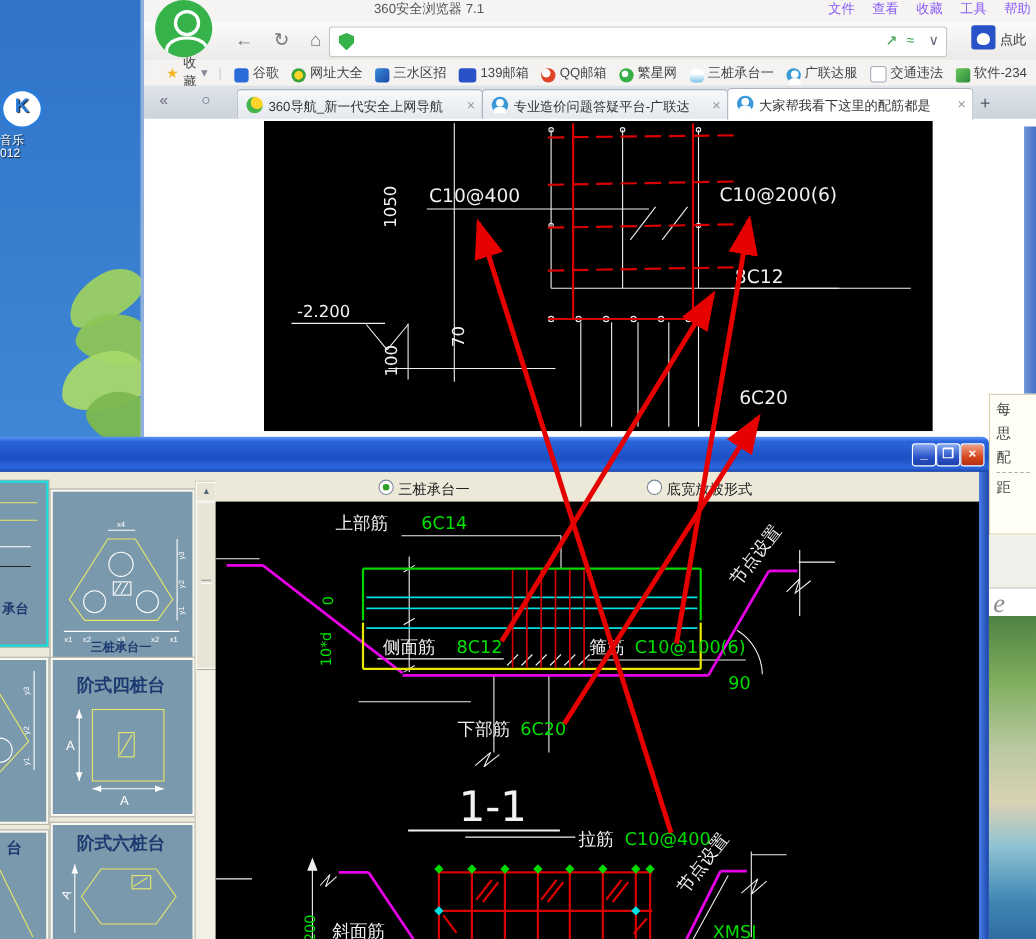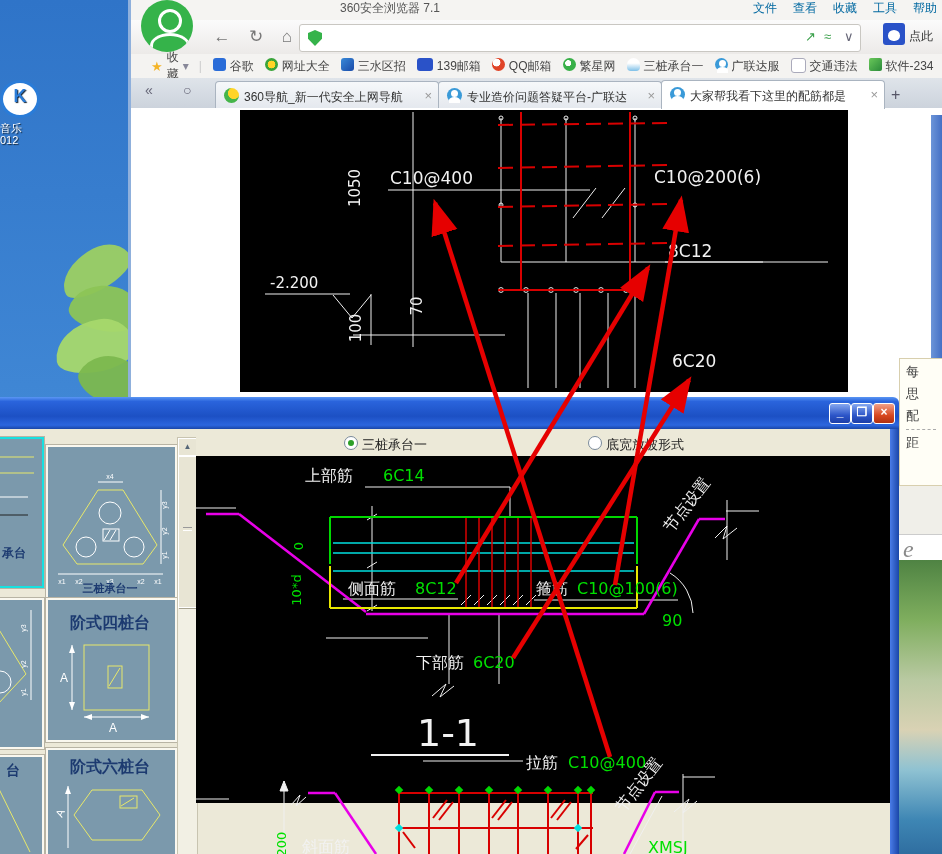--- a/index.html
+++ b/index.html
@@ -14,37 +14,37 @@
   .ic-k{border-radius:50%;background:#fff;border:3px solid #2a7cd8;color:#2a7cd8;font-weight:bold;font-size:18px;text-align:center;line-height:26px;width:26px;height:26px}
   .ic-mon{background:linear-gradient(#6a9ce0,#2c5cb0);border:2px solid #dde;border-radius:3px;position:relative}
   .ic-mon:after{content:"";position:absolute;left:4px;top:3px;right:4px;bottom:8px;background:#bcd6f4}
   .ic-bulb{background:#f4f4ec;border:1px solid #999;position:relative}
   .ic-bulb:after{content:"";position:absolute;left:7px;top:4px;width:16px;height:16px;border-radius:50%;background:radial-gradient(circle at 40% 35%,#ffe98a,#e8a820)}
   .palm{position:absolute;background:#9ccf62;border-radius:60% 40% 55% 45%/70% 60% 40% 30%;opacity:.95}
   
   .browser{position:absolute;left:128px;top:0;width:814px;height:854px;background:#f2f1ef;border-left:3px solid #8fb0dc}
   .b-title{position:absolute;left:0;top:0;width:100%;height:20px;background:#f5f4f2;color:#555;font-size:12px}
   .b-title .t{position:absolute;left:209px;top:0}
-  .b-menu{position:absolute;right:8px;top:0;display:flex;gap:16px;color:#0369a1;font-size:12px}
+  .b-menu{position:absolute;right:8px;top:0;display:flex;gap:16px;color:#8b5cf6;font-size:12px}
   .avatar{position:absolute;left:10px;top:0;width:52px;height:52px;border-radius:50%;background:#35b34a;z-index:5;overflow:hidden}
   .avatar .head{position:absolute;left:17px;top:9px;width:18px;height:18px;border-radius:50%;border:3px solid #fff}
   .avatar .body{position:absolute;left:9px;top:33px;width:34px;height:22px;border-radius:50% 50% 0 0;border:3px solid #fff;border-bottom:none}
   .navbar{position:absolute;left:0;top:20px;width:100%;height:34px;background:linear-gradient(#fbfbfb,#eceae8);border-bottom:1px solid #d8d6d2}
   .navbtn{position:absolute;top:4px;width:26px;height:26px;color:#777;font-size:17px;text-align:center;line-height:26px}
   .urlbox{position:absolute;left:168px;top:4px;width:560px;height:26px;background:#fff;border:1px solid #c9c7c2;border-radius:3px}
   .shield{position:absolute;left:8px;top:5px;width:14px;height:16px;background:#35b34a;clip-path:polygon(50% 0,100% 18%,100% 55%,50% 100%,0 55%,0 18%)}
   .urltext{position:absolute;left:30px;top:5px;font-size:13px;color:#9a9a9a;white-space:nowrap}
   .urltext b{color:#222}
   .url-ic{position:absolute;top:4px;font-size:13px;color:#3aa04a}
   .baidu{position:absolute;left:752px;top:3px;width:22px;height:22px;border-radius:3px;background:#2a52c8;overflow:hidden}
   .baidu:after{content:"";position:absolute;left:5px;top:7px;width:12px;height:11px;border-radius:50% 50% 45% 45%;background:#fff}
   .baidu-label{position:absolute;left:778px;top:8px;font-size:12px;color:#333}
   .bmbar{position:absolute;left:0;top:54px;width:100%;height:24px;background:#f4f3f1;border-bottom:1px solid #ddd;display:flex;align-items:center;font-size:12px;color:#444}
   .bmbar .star{color:#f4b428;font-size:13px;margin-left:20px}
-  .bm{display:flex;align-items:flex-start;gap:4px;margin-left:11px;white-space:nowrap}
+  .bm{display:flex;align-items:flex-end;gap:4px;margin-left:11px;white-space:nowrap}
   .fav{width:13px;height:13px;border-radius:3px;flex:none}
   .tabbar{position:absolute;left:0;top:78px;width:100%;height:30px;background:linear-gradient(#dfe4ea,#ccd3dc)}
   .tabctl{position:absolute;top:4px;color:#667;font-size:14px}
   .tab{position:absolute;top:3px;height:27px;width:222px;background:linear-gradient(#f6f8fa,#e4e8ee);border:1px solid #aab4c0;border-bottom:none;border-radius:4px 4px 0 0;font-size:12px;color:#333;overflow:hidden}
   .tab.active{background:#fff;height:28px;top:2px;z-index:2}
   .tab .ticon{position:absolute;left:8px;top:6px;width:15px;height:15px;border-radius:50%}
   .ticon-360{background:radial-gradient(circle at 65% 35%,#ffd428 0 40%,#45b54a 44% 100%)}
   .ticon-person{background:#3a9ad8;position:relative}
   .ticon-person:after{content:"";position:absolute;left:4px;top:2px;width:7px;height:7px;border-radius:50%;background:#fff}
   .ticon-person:before{content:"";position:absolute;left:2px;top:9px;width:11px;height:6px;border-radius:50% 50% 0 0;background:#fff}
@@ -70,21 +70,21 @@
   .dborder-r{position:absolute;left:890px;top:32px;width:9px;height:425px;background:linear-gradient(90deg,#4a7ce8,#1a46a8)}
   .tcell{position:absolute;background:#7b99ac;border:2px solid #faf8ef;box-shadow:0 0 0 1px #b8b4a4}
   .scroll{position:absolute;left:177px;width:19px;background:#f2f0e4;border:1px solid #c8c4b0}
   .scroll .btn{position:absolute;left:0;top:0;width:17px;height:16px;background:#e8e5d4;border:1px solid #fff;box-shadow:1px 1px 0 #a8a490;color:#567;font-size:8px;text-align:center;line-height:16px}
   .scroll .thumb{position:absolute;left:0;top:18px;width:17px;height:150px;background:#e8e5d4;border:1px solid #fff;box-shadow:1px 1px 0 #a8a490}
   .grip{margin:70px auto 0;width:9px;border-top:1px solid #999;border-bottom:1px solid #fff;height:2px}
   .radiobar{position:absolute;left:196px;top:34px;width:694px;height:25px;background:#ece9d8;font-size:13px;color:#222}
   .radio{position:absolute;top:5px;width:12px;height:12px;border-radius:50%;background:#fff;border:1px solid #7a8a9a}
   .radio.sel:after{content:"";position:absolute;left:3px;top:3px;width:6px;height:6px;border-radius:50%;background:#2da028}
   .rlabel{position:absolute;top:5px}
-  .canvas-wrap{position:absolute;left:196px;top:59px;width:694px;height:347px;background:#000}
+  .canvas-wrap{position:absolute;left:196px;top:59px;width:694px;height:398px;background:#000}
   
   .overlay{position:absolute;left:0;top:0;z-index:50;pointer-events:none}
   
   .ct-w{fill:#f2f2f2;font-family:"DejaVu Sans",sans-serif}
   .ct-g{fill:#00e000;font-family:"DejaVu Sans",sans-serif}
   .ct-navy{fill:#1c3a70}
 </style>
 </head>
 <body>
 

